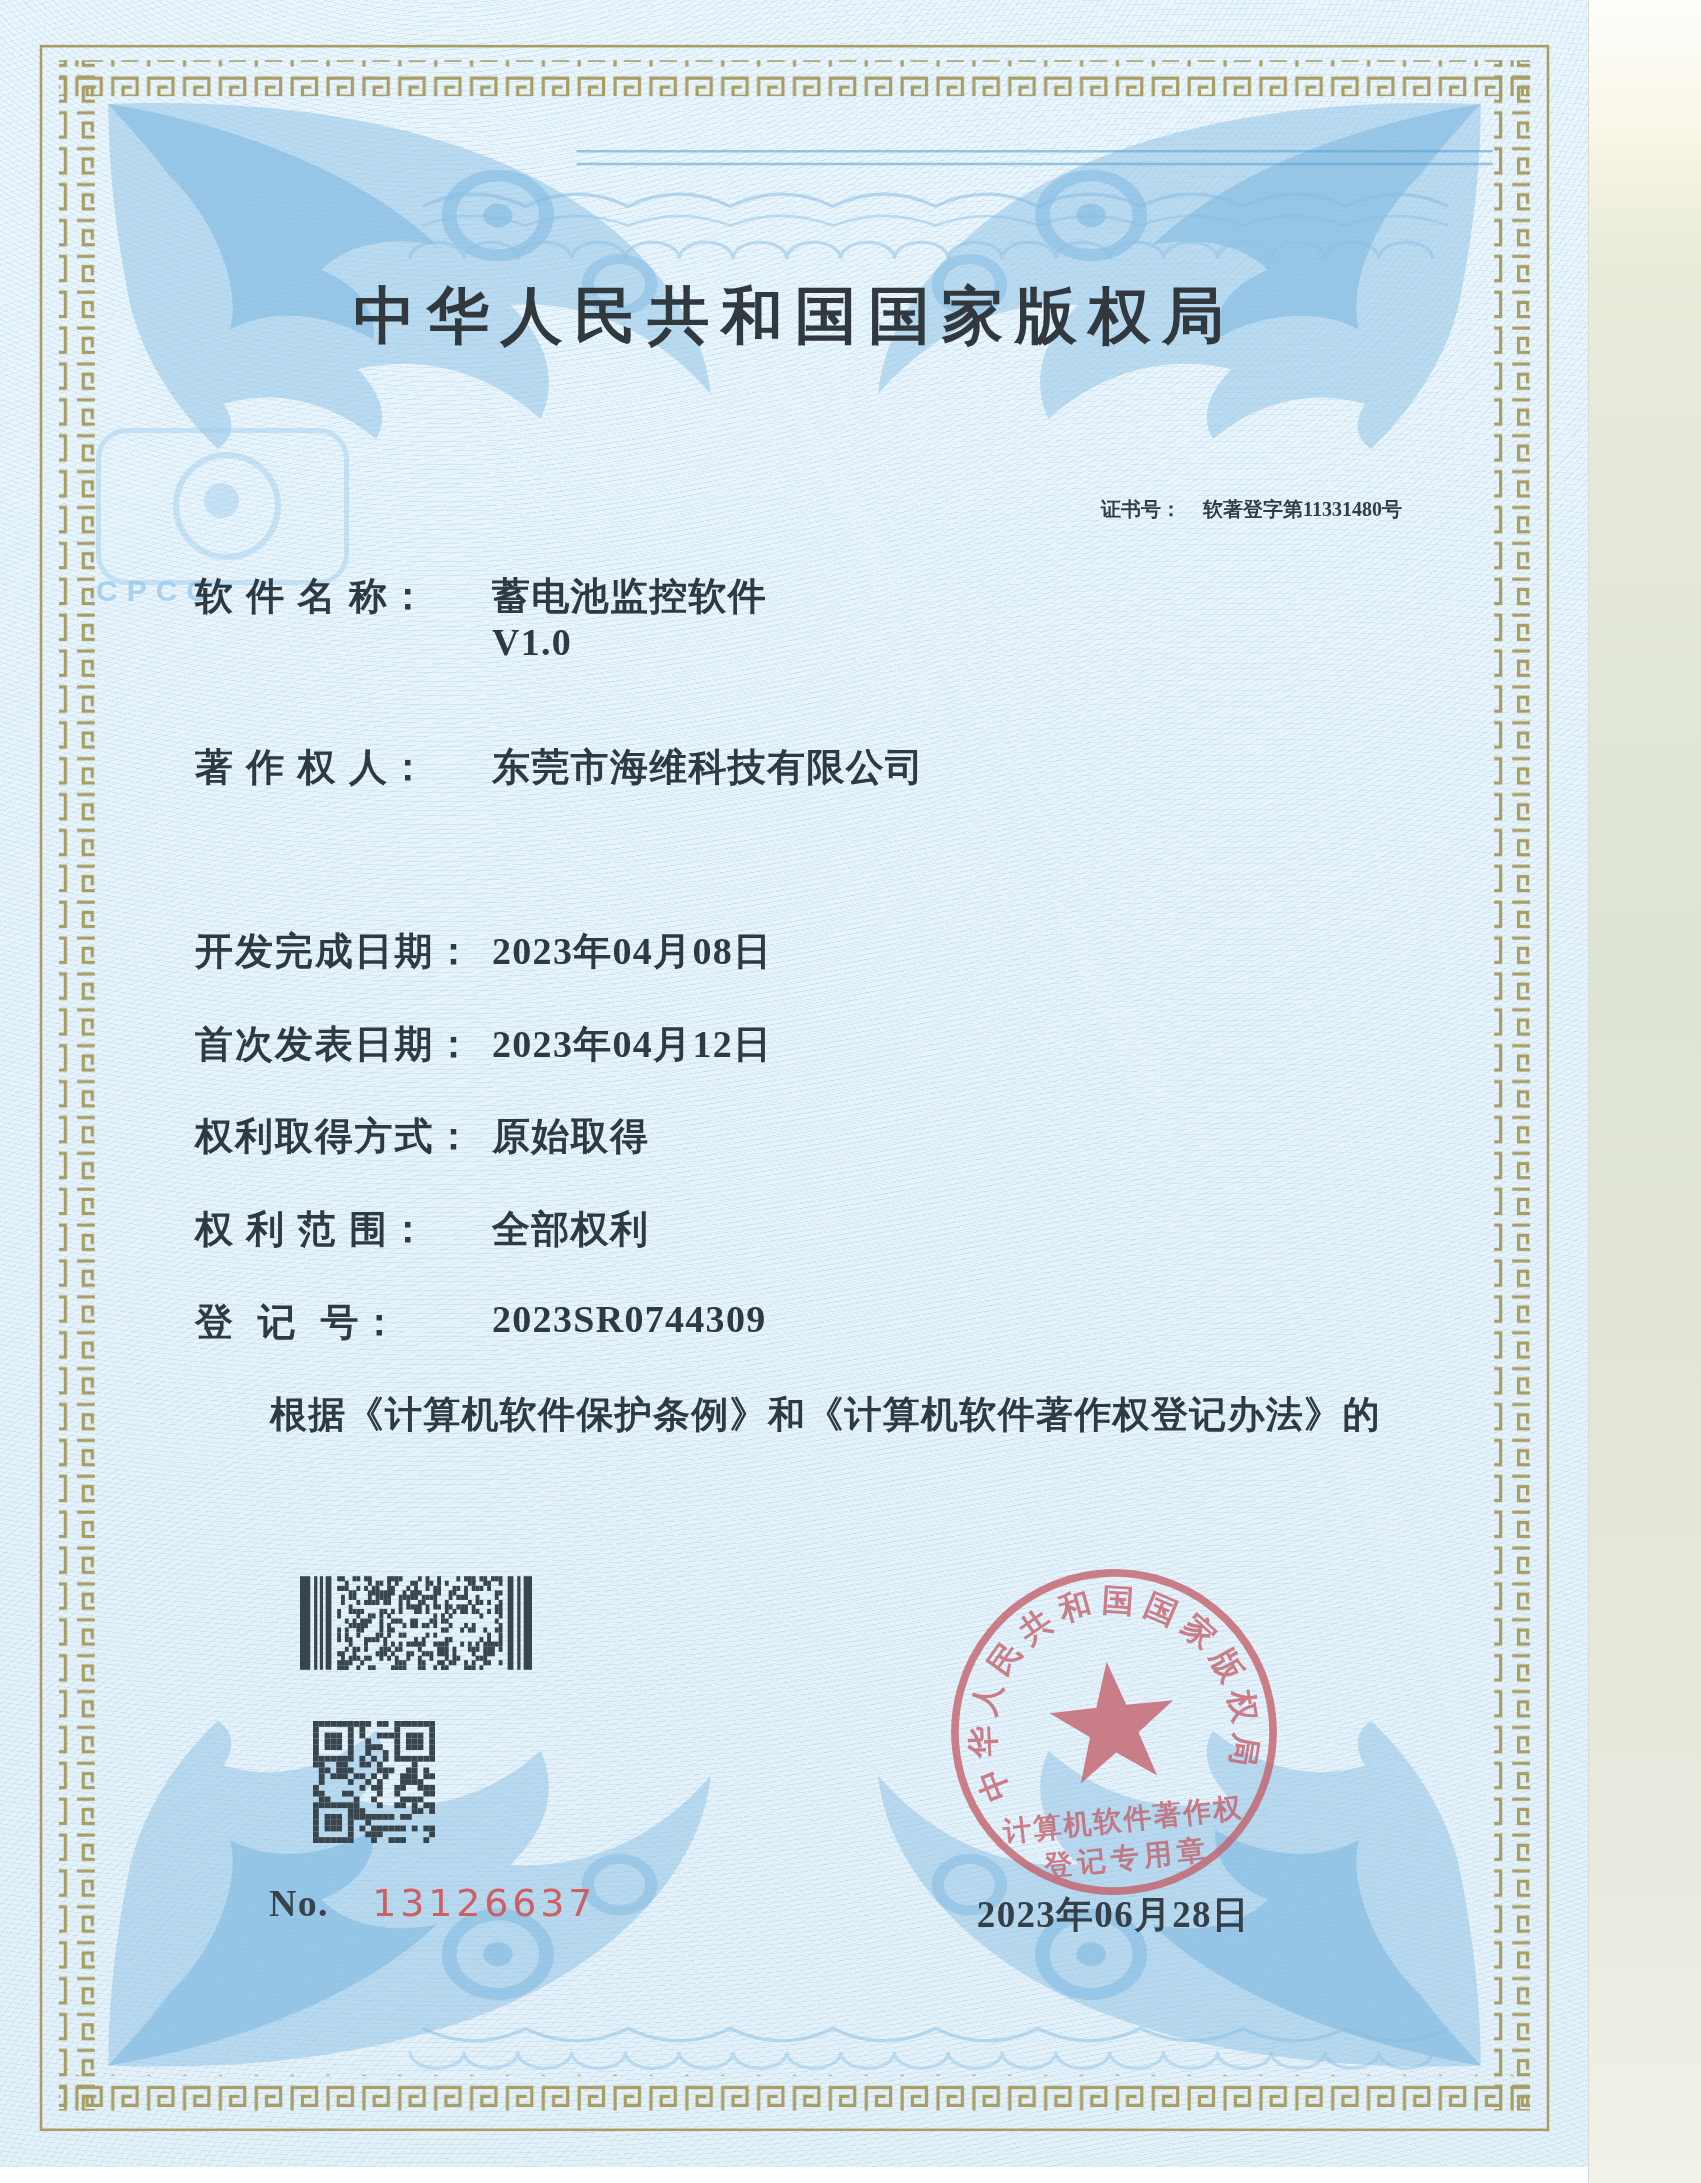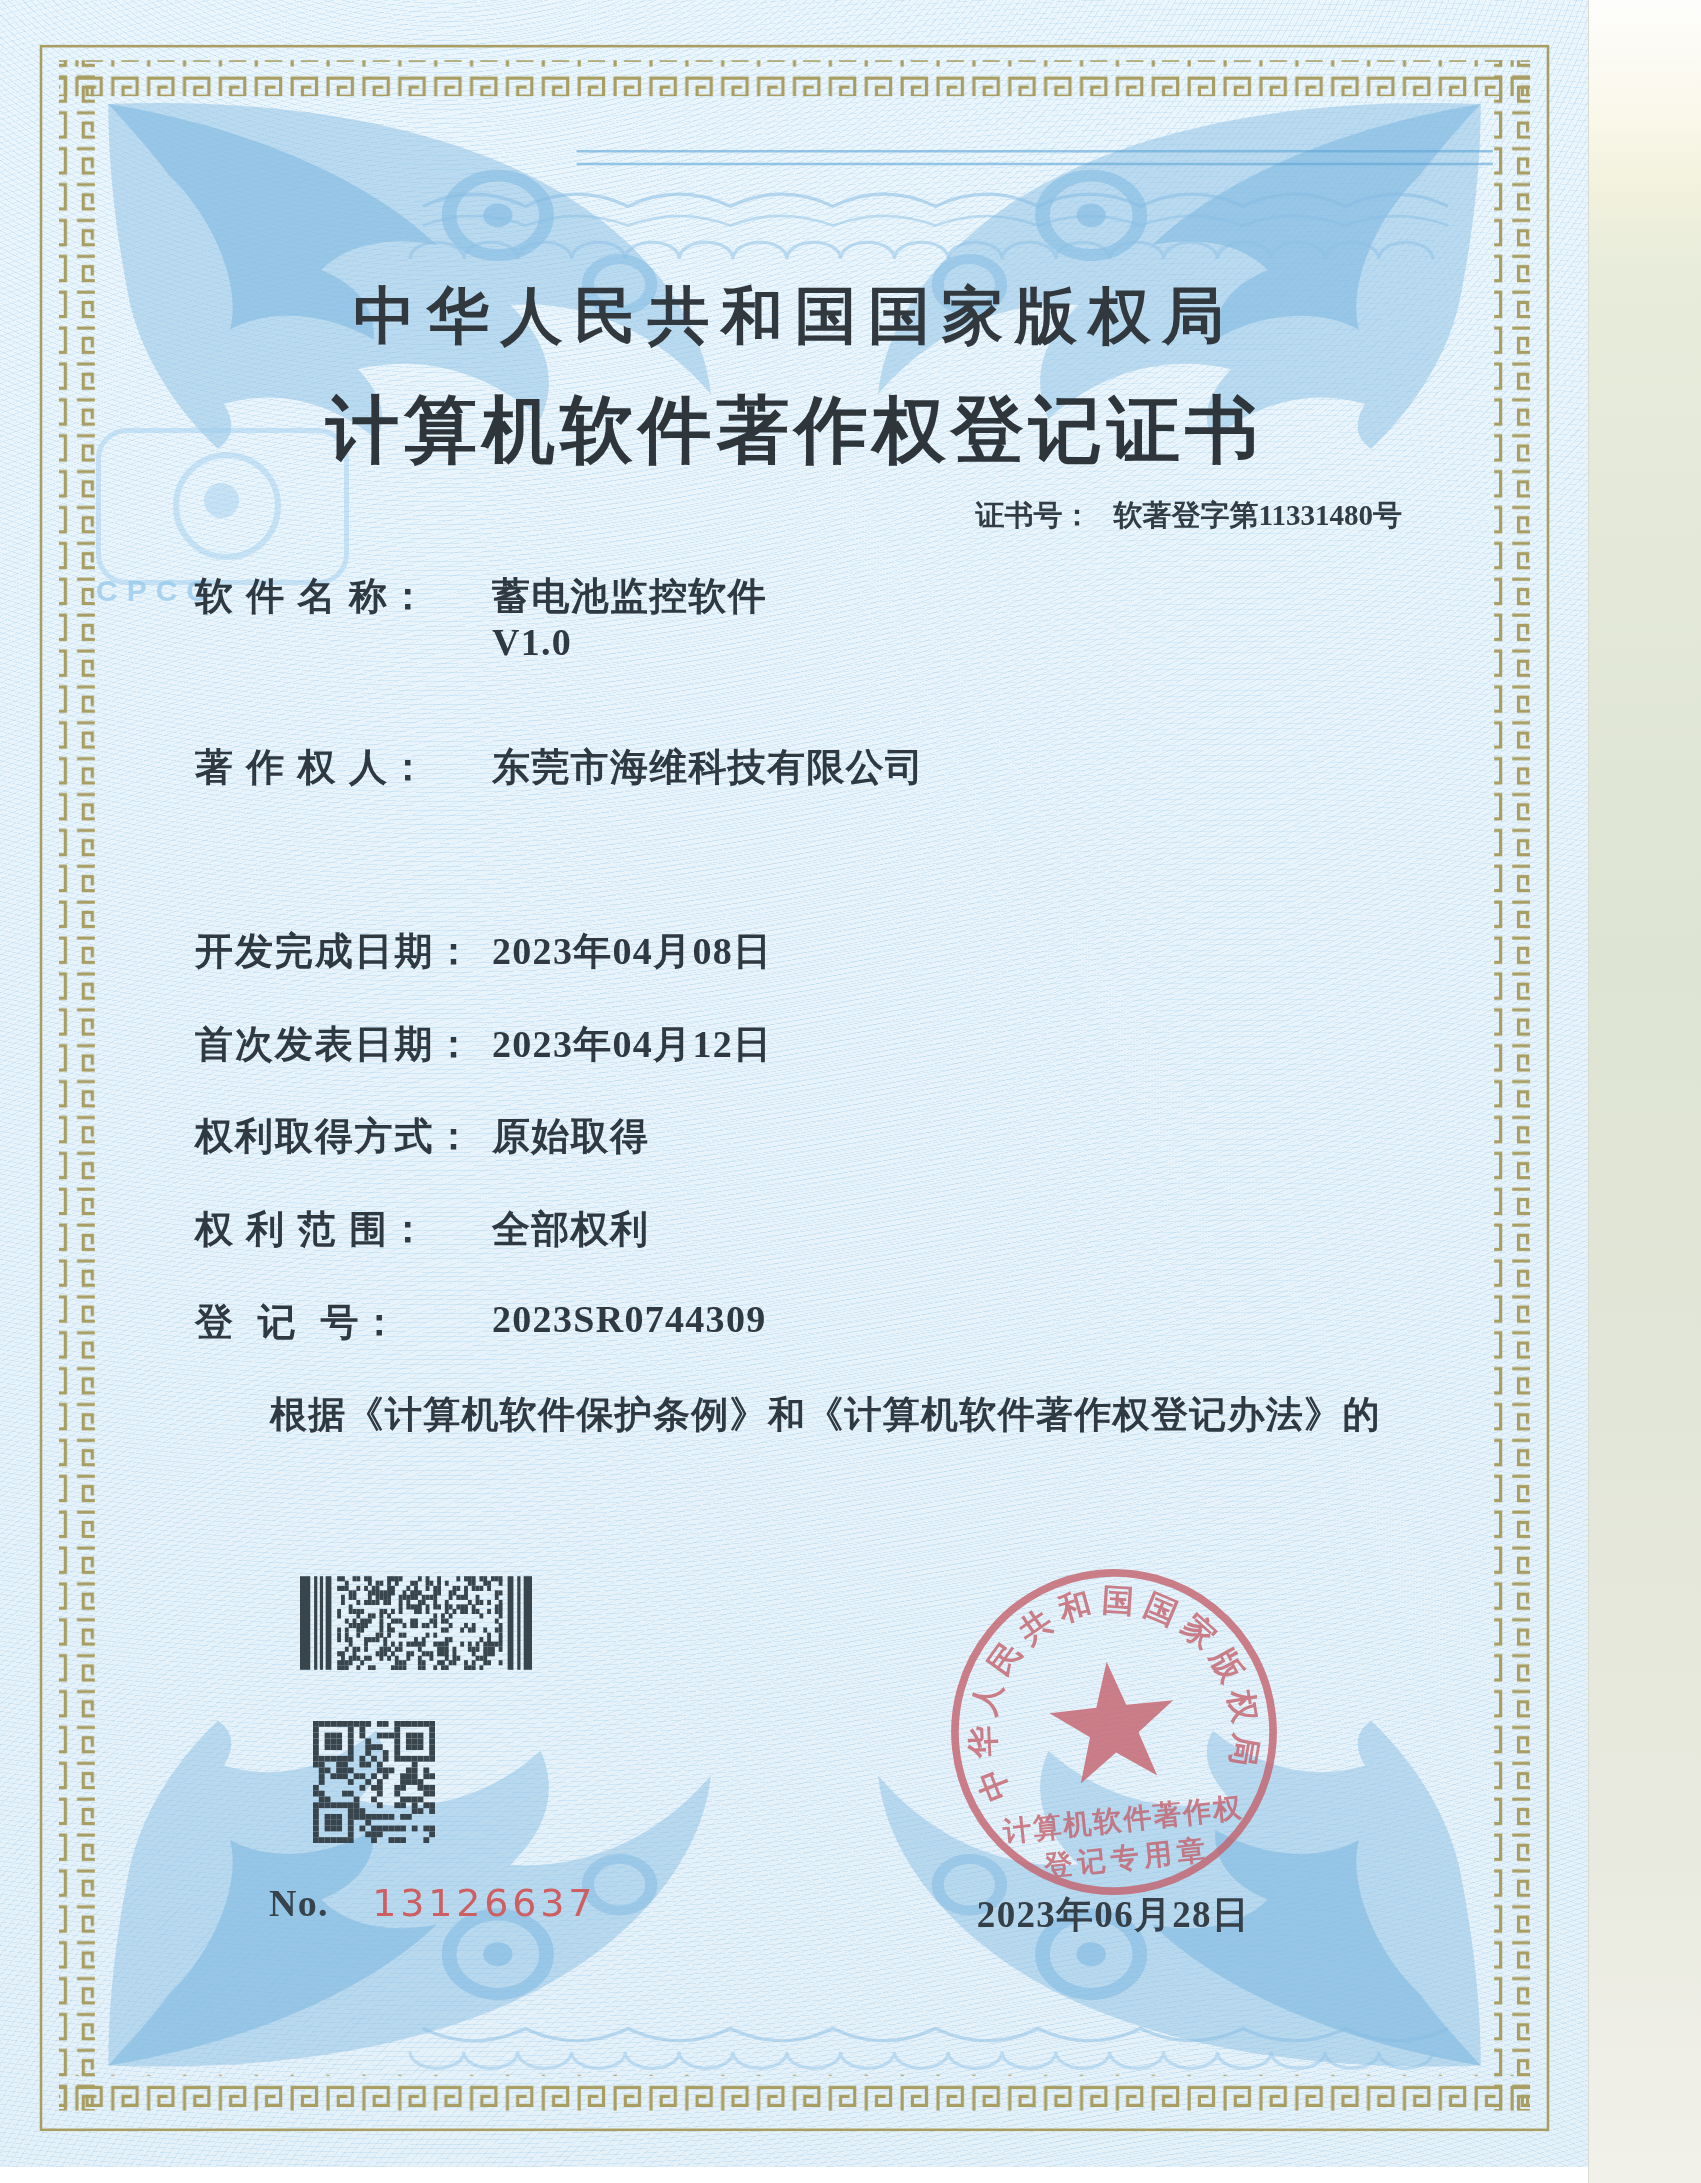--- a/index.html
+++ b/index.html
@@ -13,21 +13,21 @@
   .strip{position:absolute;right:0;top:0;width:113px;height:2183px;
     background:linear-gradient(180deg,#fdfdfc 0px,#faf8ea 115px,#f1f1dd 192px,#e8ecdb 269px,#e3e8d9 577px,
                #dee4d4 961px,#e2e6d8 1409px,#e9eadf 1858px,#f1f1ea 2183px);
     border-left:1.9px solid #d8dcd2;}
   svg.deco{position:absolute;left:0;top:0;}
   
   .t-auth{position:absolute;left:0;top:274px;width:1589px;text-align:center;
           font-size:62px;font-weight:700;letter-spacing:11.5px;color:#31393f;}
   .t-title{position:absolute;left:0;top:382px;width:1589px;text-align:center;
            font-size:73px;font-weight:700;letter-spacing:5.1px;color:#2e363c;}
-  .certno{position:absolute;top:496px;right:187px;font-size:29px;font-weight:700;color:#323c44;text-align:right;}
+  .certno{position:absolute;top:496px;right:187px;font-size:20px;font-weight:700;color:#323c44;text-align:right;}
   .certno .lab{margin-right:22px;}
   .row{position:absolute;left:0;width:1589px;font-weight:700;font-size:38px;color:#2e3942;}
   .row .lab{position:absolute;left:195px;letter-spacing:1.9px;white-space:pre;}
   .row .val{position:absolute;left:492px;letter-spacing:1.3px;white-space:pre;font-family:Liberation Serif, serif;}
   .stmt{position:absolute;left:192px;width:1217px;font-size:37px;font-weight:700;
         color:#2e3942;letter-spacing:1.3px;}
   .stmt.l1{text-indent:78px;}
   .serial{position:absolute;left:269px;top:1881px;font-size:38px;}
   .serial .no{color:#37434c;font-weight:700;letter-spacing:1.3px;}
   .serial .num{color:#cd5f63;font-family:"DejaVu Sans","Liberation Sans",sans-serif;
@@ -98,21 +98,20 @@
     </svg>
 
     <div class="wm">
       <div class="box"></div>
       <div class="ring"></div>
       <div class="dot"></div>
       <div class="txt">CPCC</div>
     </div>
 
     <div class="t-auth">中华人民共和国国家版权局</div>
-    <div class="t-title">计算机软件著作权登记证书</div>
 
     <div class="certno">
       <span class="lab">证书号：</span><span>软著登字第11331480号</span>
     </div>
 
     <div class="row" style="top:571px">
       <span class="lab">软 件 名 称：</span>
       <span class="val">蓄电池监控软件</span>
     </div>
     <div class="row" style="top:620px">

